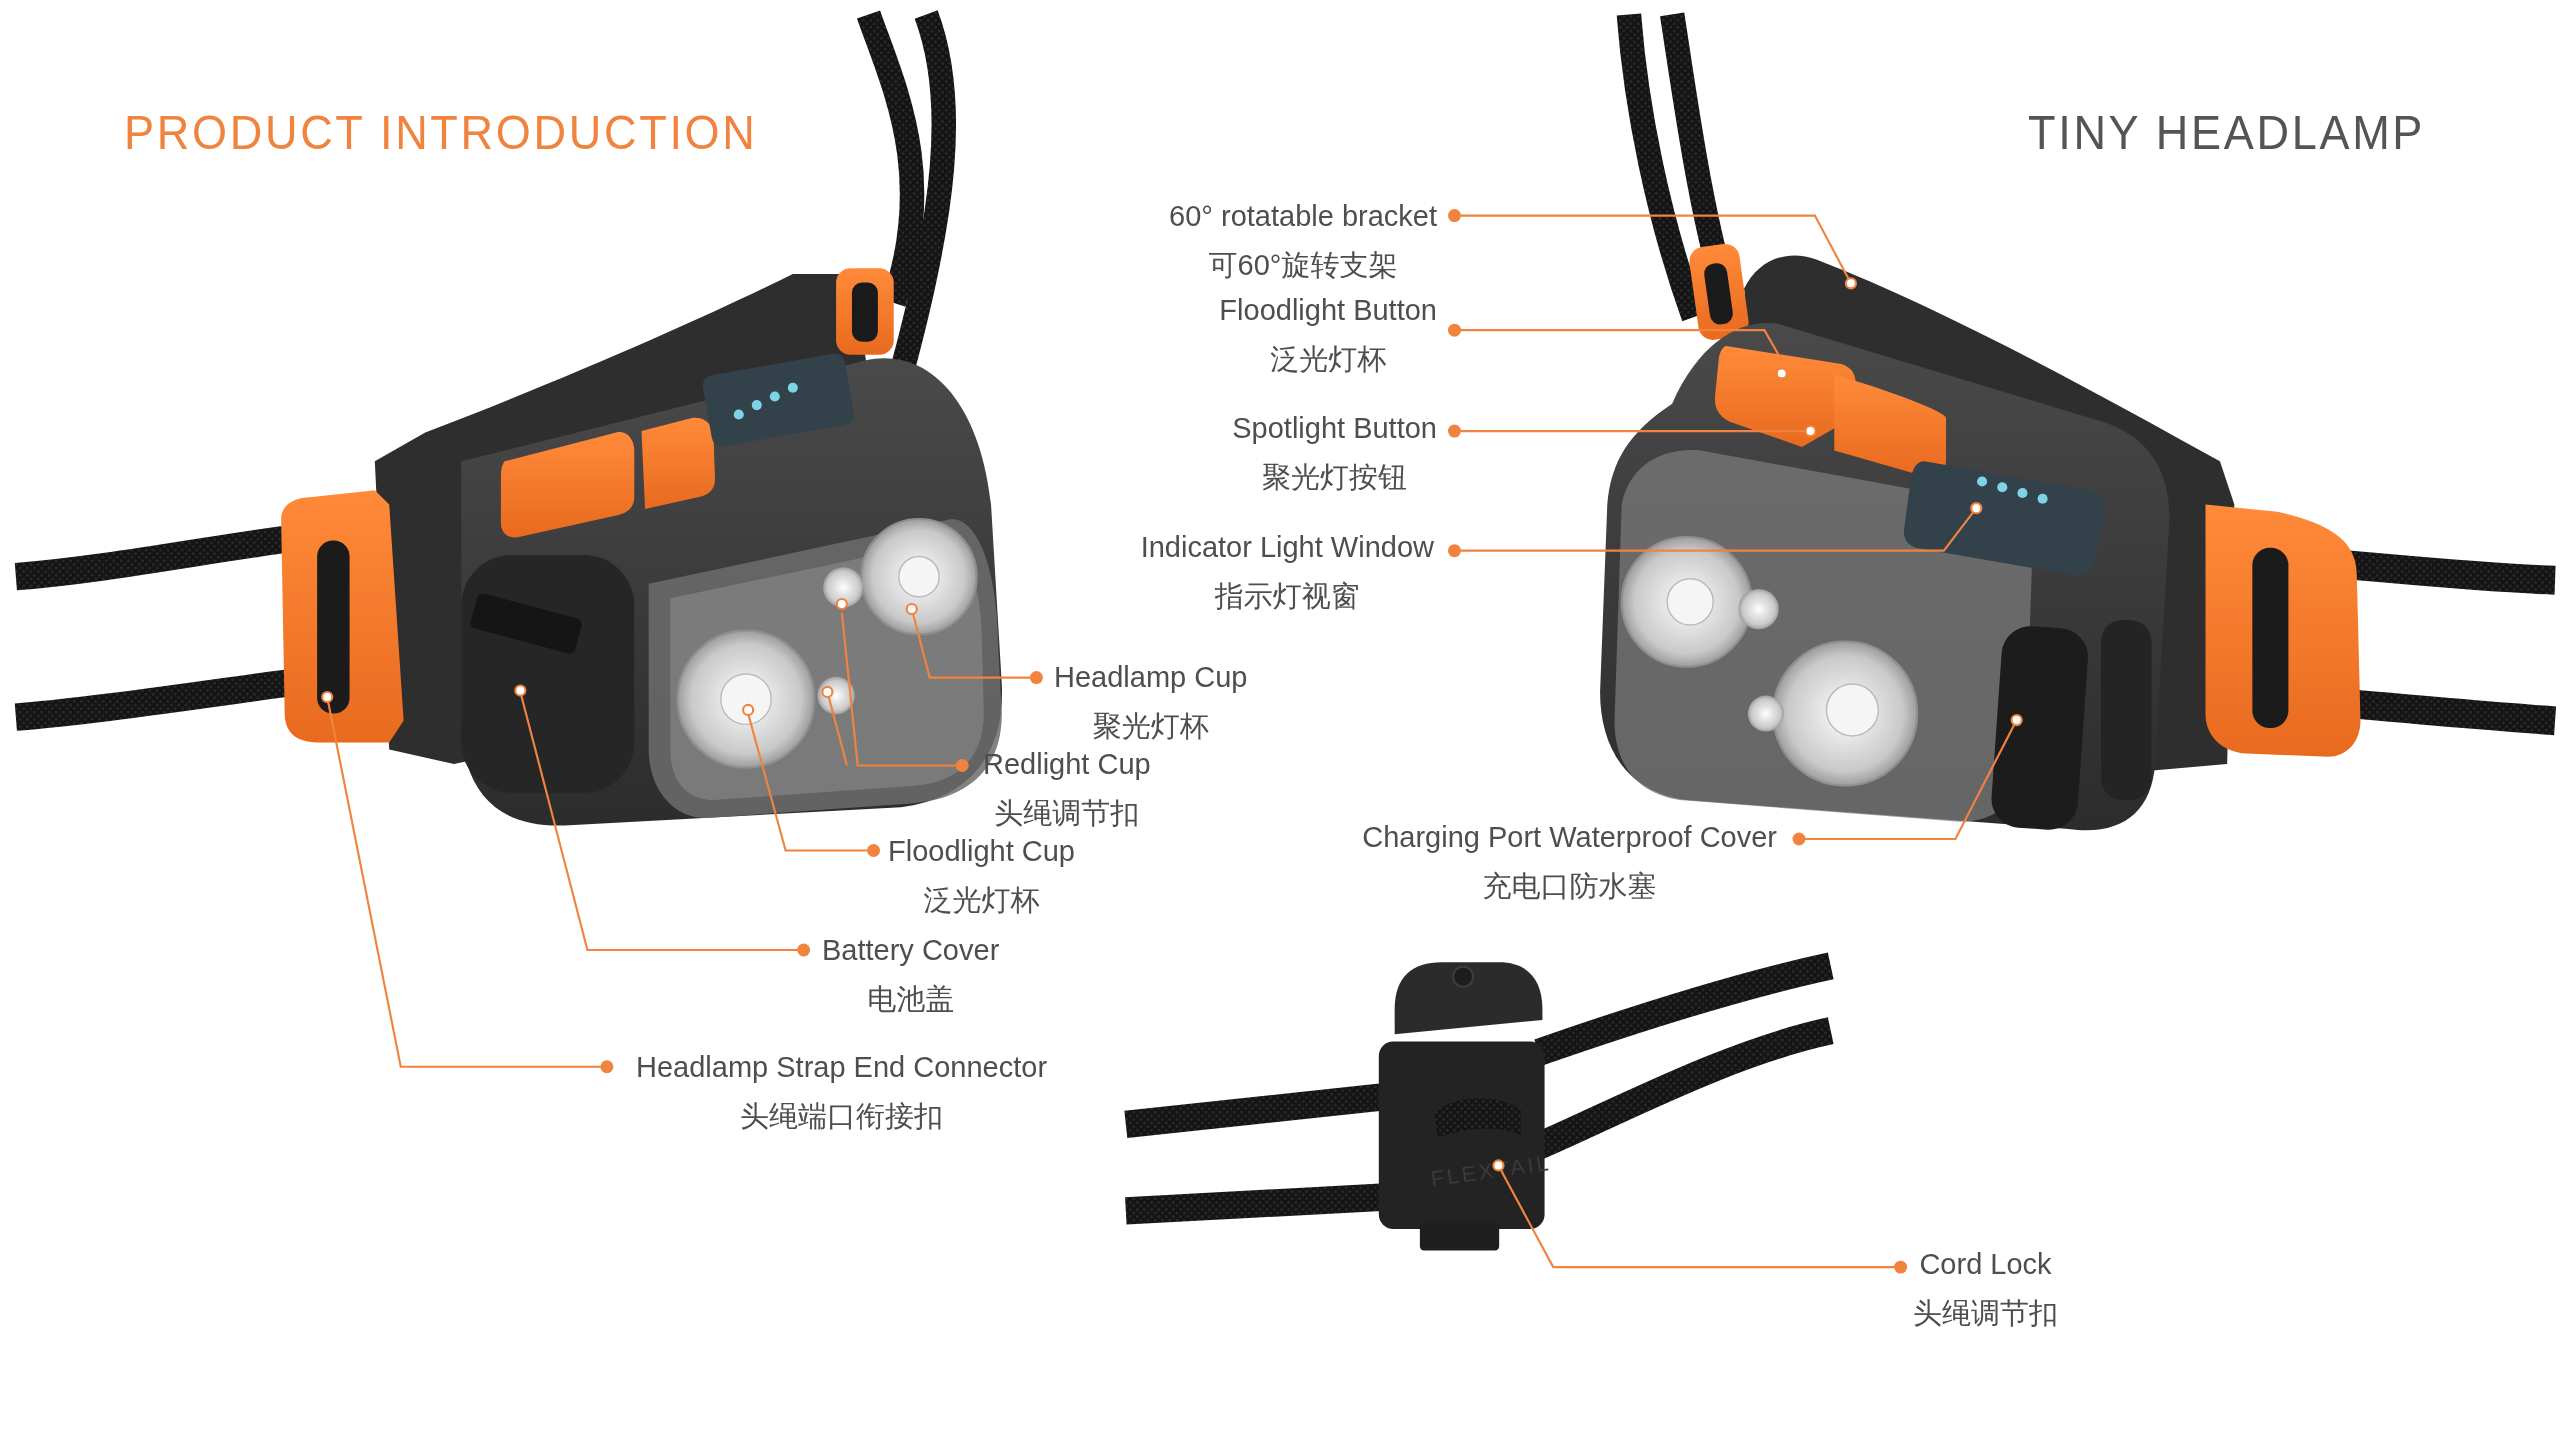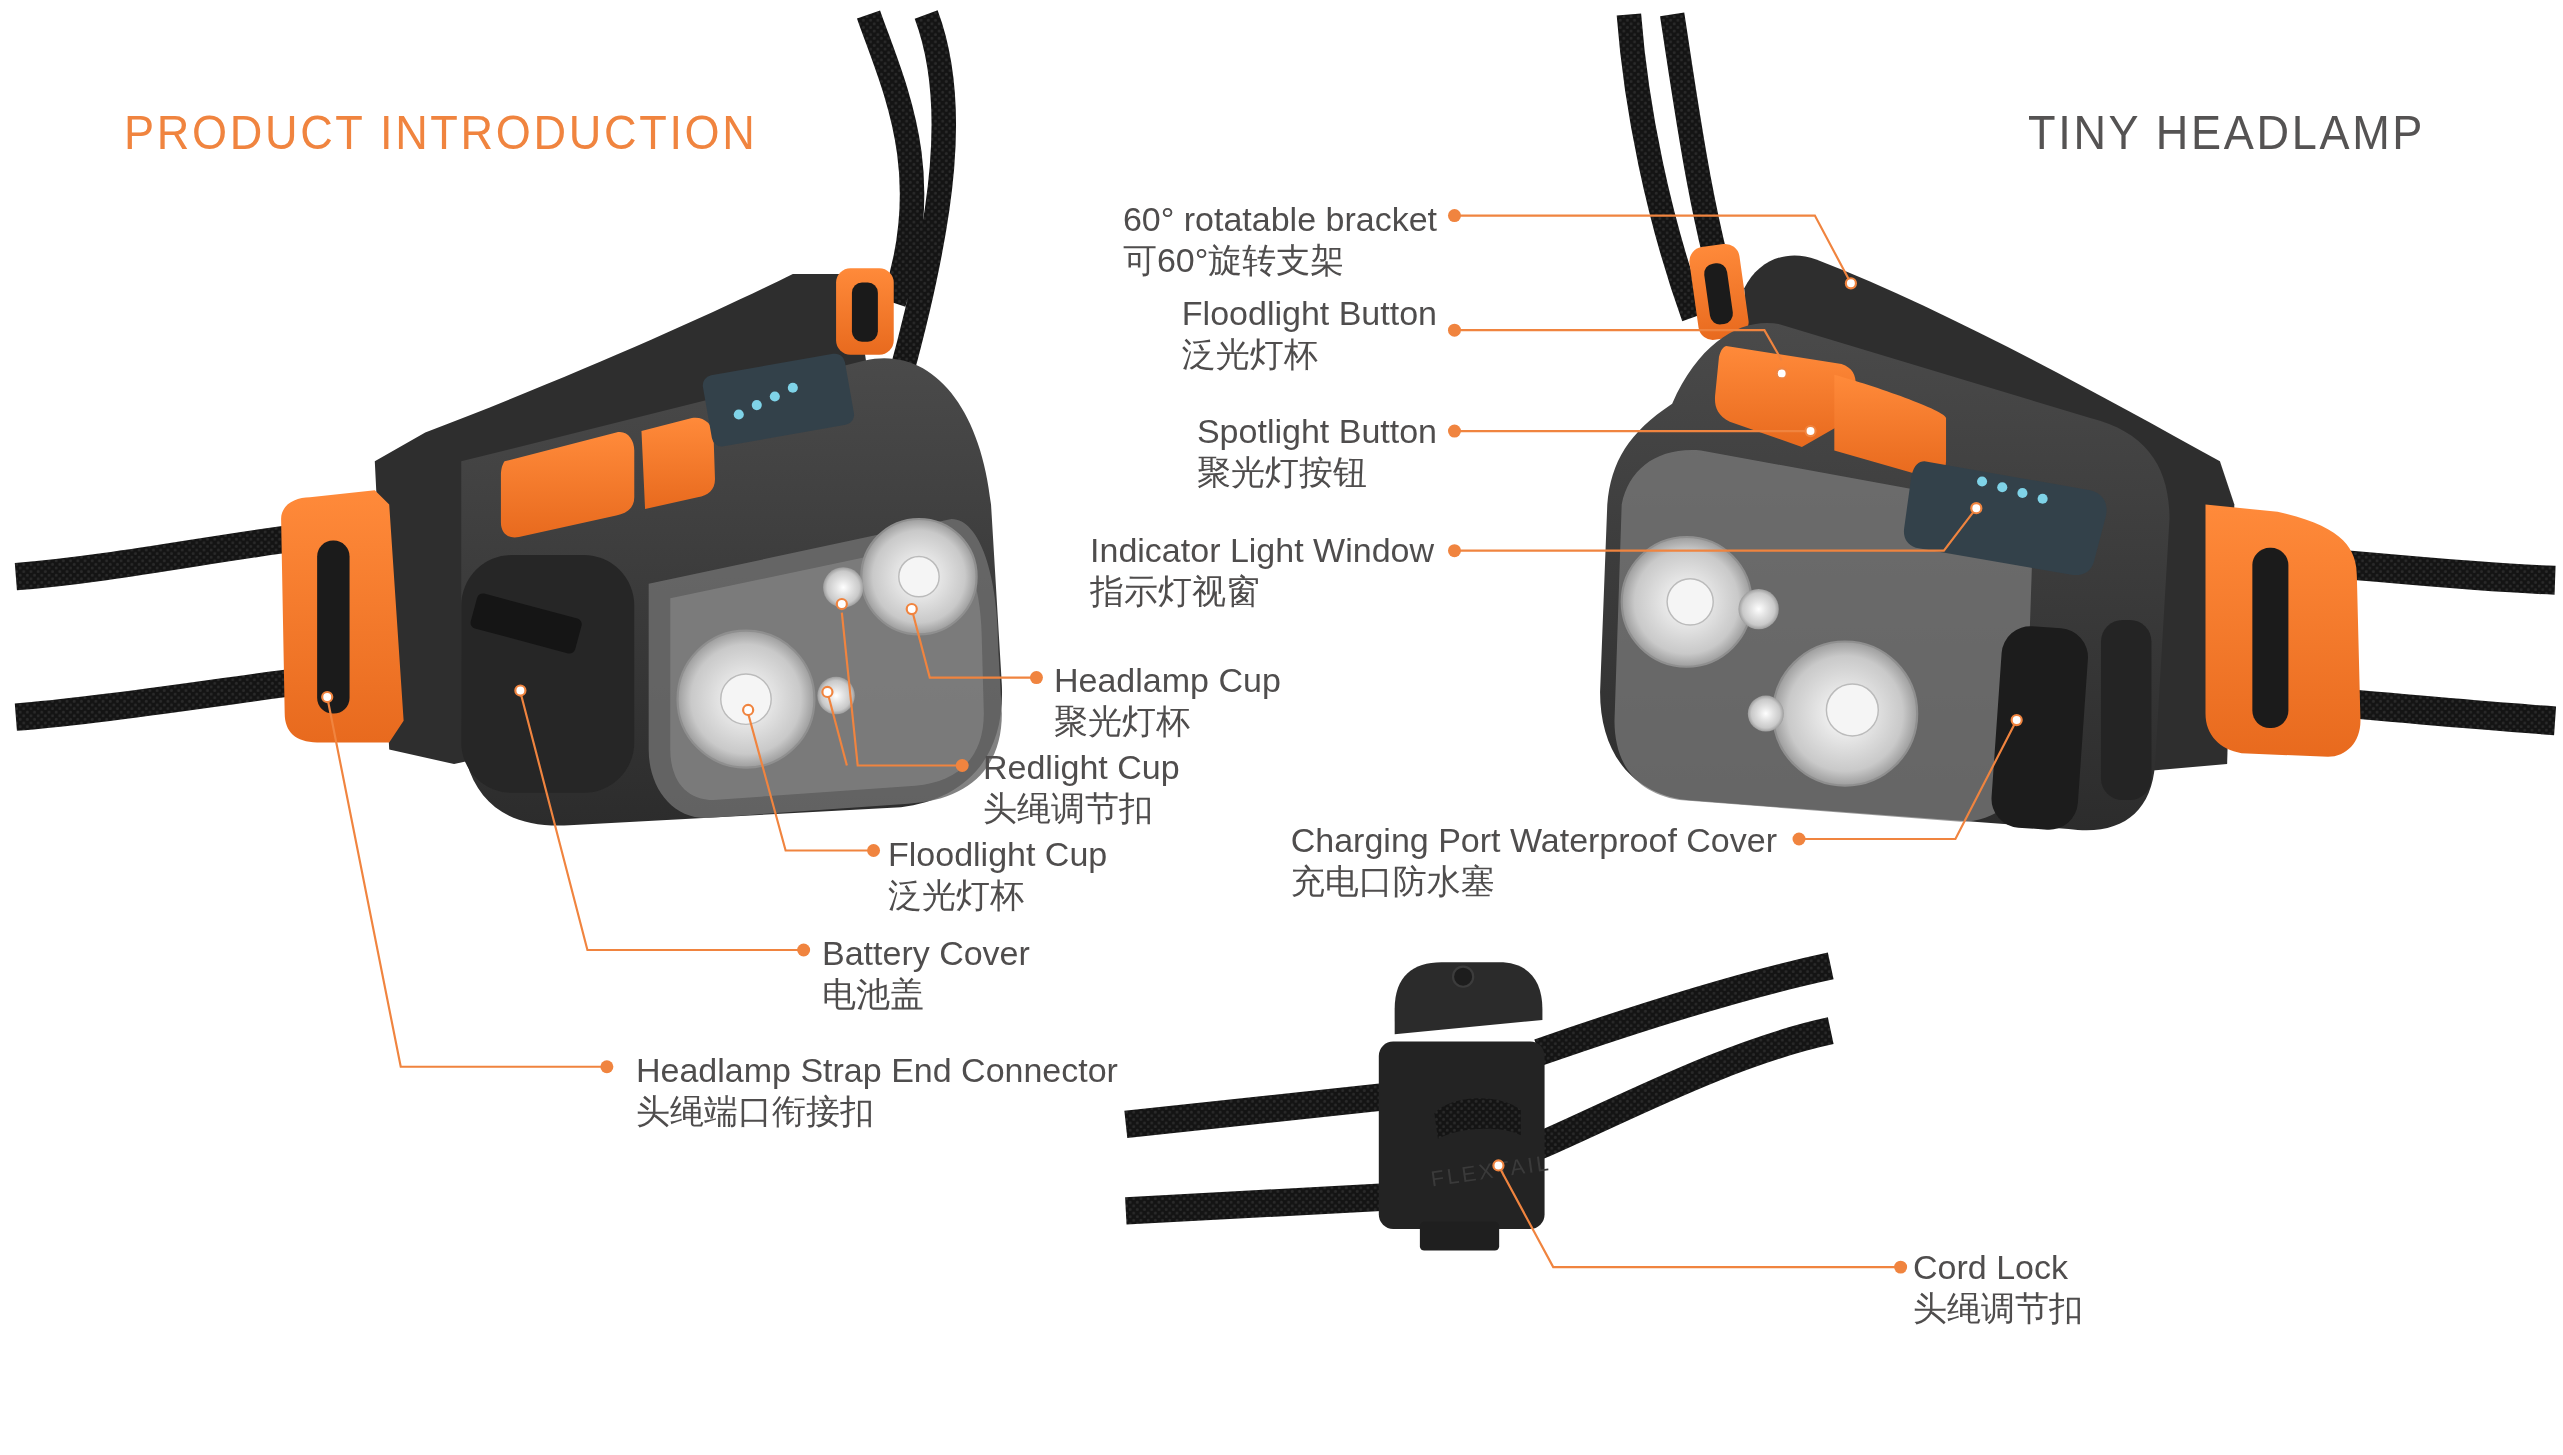--- a/index.html
+++ b/index.html
@@ -2,23 +2,23 @@
 <html style="font-size:11.5px"><head>
 <meta charset="utf-8">
 <style>
   html, body { margin:0; padding:0; background:#ffffff; }
   body { width:2563px; height:1456px; position:relative; overflow:hidden;
          font-family:"Liberation Sans","DejaVu Sans",sans-serif; }
   .title { position:absolute; font-size:49px; letter-spacing:2.9px; font-weight:400; line-height:1; transform:scaleX(0.92); transform-origin:left top; }
   .title-left { left:124px; top:108px; color:#F0843F; }
   .title-right { left:2028px; top:108px; color:#555353; transform-origin:left top; }
   svg.scene { position:absolute; left:0; top:0; }
-  .label { position:absolute; color:#4f4d4d; text-align:left; line-height:1.22; font-size:34px; white-space:nowrap; }
+  .label { position:absolute; color:#4f4d4d; text-align:center; line-height:1.22; font-size:29px; white-space:nowrap; }
   .label .en { display:block; }
-  .label .zh { display:block; }
+  .label .zh { display:block;margin-top:14px; }
 </style>
 </head>
 <body>
 
 <div class="title title-left">PRODUCT INTRODUCTION</div>
 <div class="title title-right">TINY HEADLAMP</div>
 
 <svg class="scene" width="2563" height="1456" viewBox="0 0 3556 2020">
   <defs>
     <pattern id="weave" width="10" height="10" patternUnits="userSpaceOnUse">

